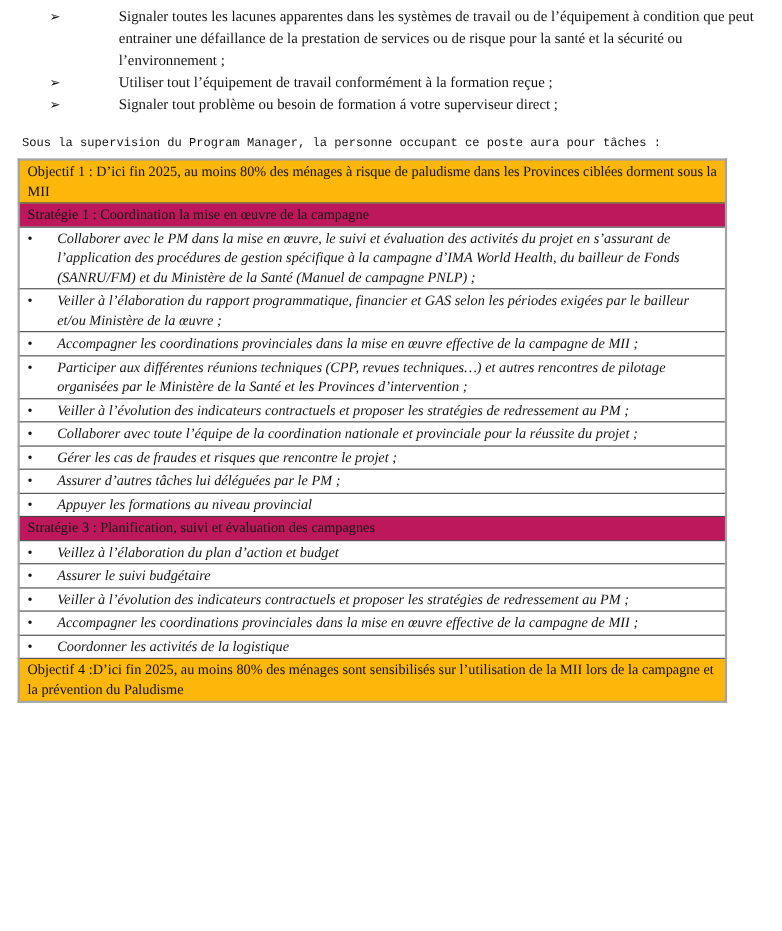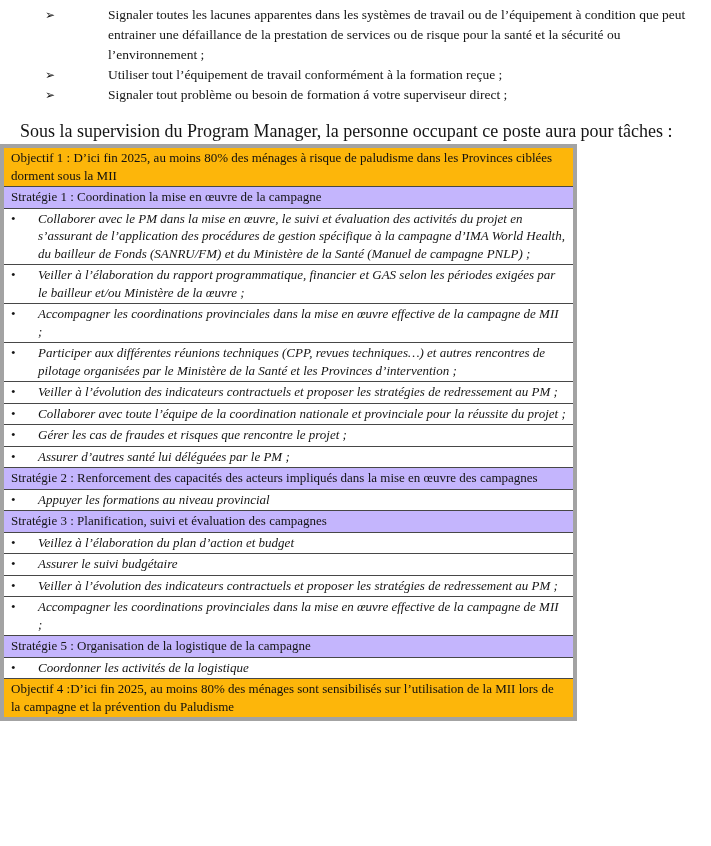--- a/index.html
+++ b/index.html
@@ -32,44 +32,45 @@
   .arrow-glyph {
     flex: 0 0 23px;
     font-size: 12px;
     line-height: 20px;
     color: #141414;
   }
   .arrow-text { flex: 1 1 auto; margin-left: 40px; }
   
   .lead {
     margin: 17px 10px 3px 20px;
-    font-size: 18px;
+    font-size: 11px;
     line-height: 19px;
+    font-family: Liberation Mono, monospace;
   }
   
   table.tasks {
     border-collapse: collapse;
-    margin-left: 0;
-    width: 577px;
+    margin-left: 16px;
+    width: 645px;
     table-layout: fixed;
-    border: 4px solid #a3a3a3;
+    border: 2px solid #a3a3a3;
   }
   table.tasks td {
     border: 1px solid #474747;
     padding: 1px 7px 2px 7px;
     font-size: 13px;
     line-height: 17.5px;
     vertical-align: top;
   }
   td.objective {
     background: var(--objective-bg, #FDB60A);
     color: #101010;
   }
   td.strategy {
-    background: #c4b5fd;
+    background: #be185d;
   }
   td.task {
     padding-left: 40px;
   }
   td.task .cellwrap { display: flex; }
   .dot {
     flex: 0 0 27px;
     text-align: left;
     font-size: 13px;
     line-height: 17.5px;
@@ -159,26 +160,23 @@
             <div class="cellwrap">
               <span class="dot">•</span>
               <span class="txt">Gérer les cas de fraudes et risques que rencontre le projet ;</span>
             </div>
           </td>
         </tr>
         <tr>
           <td class="task">
             <div class="cellwrap">
               <span class="dot">•</span>
-              <span class="txt">Assurer d’autres santé lui déléguées par le PM ;</span>
-            </div>
-          </td>
-        </tr>
-        <tr>
-          <td class="strategy">Stratégie 2 : Renforcement des capacités des acteurs impliqués dans la mise en œuvre des campagnes</td>
+              <span class="txt">Assurer d’autres tâches lui déléguées par le PM ;</span>
+            </div>
+          </td>
         </tr>
         <tr>
           <td class="task">
             <div class="cellwrap">
               <span class="dot">•</span>
               <span class="txt">Appuyer les formations au niveau provincial</span>
             </div>
           </td>
         </tr>
         <tr>
@@ -208,23 +206,20 @@
             </div>
           </td>
         </tr>
         <tr>
           <td class="task">
             <div class="cellwrap">
               <span class="dot">•</span>
               <span class="txt">Accompagner les coordinations provinciales dans la mise en œuvre effective de la campagne de MII ;</span>
             </div>
           </td>
-        </tr>
-        <tr>
-          <td class="strategy">Stratégie 5 : Organisation de la logistique de la campagne</td>
         </tr>
         <tr>
           <td class="task">
             <div class="cellwrap">
               <span class="dot">•</span>
               <span class="txt">Coordonner les activités de la logistique</span>
             </div>
           </td>
         </tr>
         <tr>

